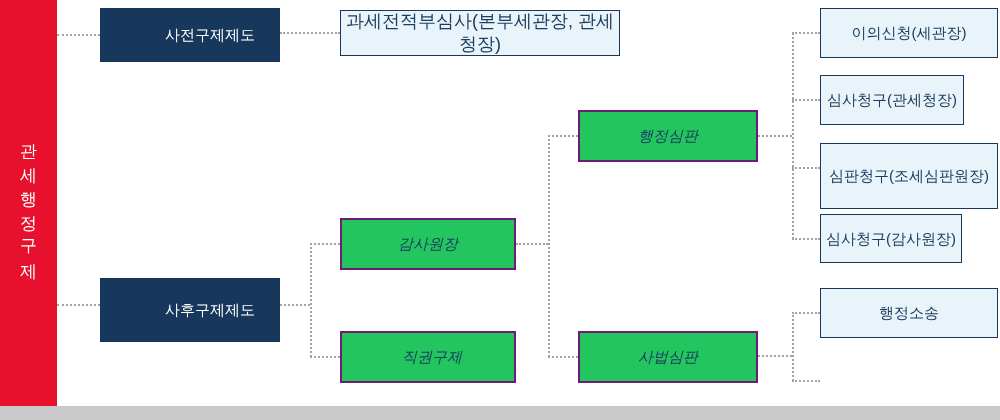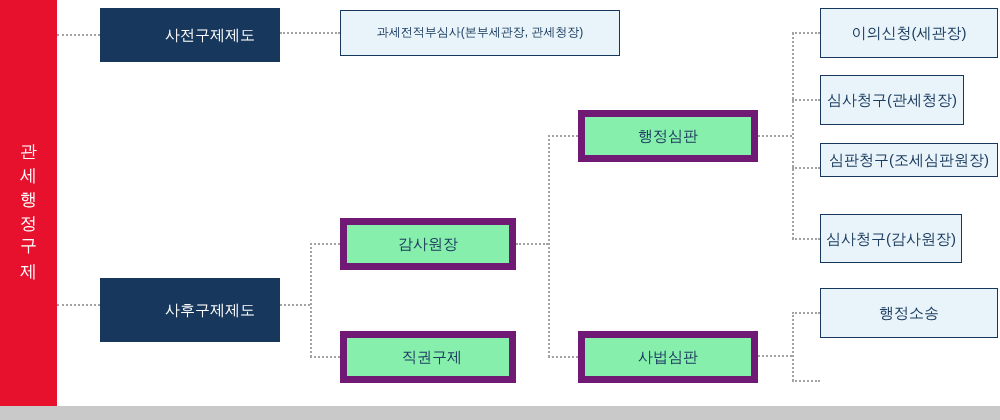--- a/index.html
+++ b/index.html
@@ -28,23 +28,24 @@
     color: #ffffff;
     font-weight: 500;
     padding-left: 40px;
   }
   .node.light {
     background: #e9f4fa;
     border: 1px solid #17375c;
     color: #1c3c60;
   }
   .node.white {
-    background: #86efac;
-    border: 7px solid #701a75;
+    background: #22c55e;
+    border: 2px solid #701a75;
     color: #1c3c60;
+    font-style: italic;
   }
   .redbar {
     position: absolute;
     left: 0; top: 0;
     width: 57px; height: 406px;
     background: #e8112d;
     display: flex;
     align-items: center;
     justify-content: center;
   }
@@ -65,21 +66,21 @@
     position: absolute;
     width: 0;
     border-left: 2px dotted #a3a3a3;
   }
   .footer-strip {
     position: absolute;
     left: 0; top: 406px;
     width: 1000px; height: 14px;
     background: #c9c9c9;
   }
-  .small { font-size: 12px; }
+  .small { font-size: 18px; }
 </style>
 </head>
 <body>
 
 <div class="stage">
 
   <div class="redbar">
     <span class="vtext">관세행정구제</span>
   </div>
 
@@ -111,20 +112,20 @@
   <div class="node light small" style="left:340px; top:10px; width:280px; height:46px;">과세전적부심사(본부세관장, 관세청장)</div>
 
   <div class="node white" style="left:340px; top:218px; width:176px; height:52px;">감사원장</div>
   <div class="node white" style="left:340px; top:331px; width:176px; height:52px;padding-left:8px;">직권구제</div>
 
   <div class="node white" style="left:578px; top:110px; width:180px; height:52px;">행정심판</div>
   <div class="node white" style="left:578px; top:331px; width:180px; height:52px;">사법심판</div>
 
   <div class="node light" style="left:820px; top:8px;   width:178px; height:50px;">이의신청(세관장)</div>
   <div class="node light" style="left:820px; top:75px;  width:144px; height:50px;">심사청구(관세청장)</div>
-  <div class="node light" style="left:820px; top:143px; width:178px; height:34px;">심판청구(조세심판원장)</div>
+  <div class="node light" style="left:820px; top:143px; width:178px; height:66px;">심판청구(조세심판원장)</div>
   <div class="node light" style="left:820px; top:214px; width:142px; height:49px;">심사청구(감사원장)</div>
 
   <div class="node light" style="left:820px; top:288px; width:178px; height:50px;">행정소송</div>
 
   <div class="footer-strip"></div>
 
 </div>
 
 </body></html>

